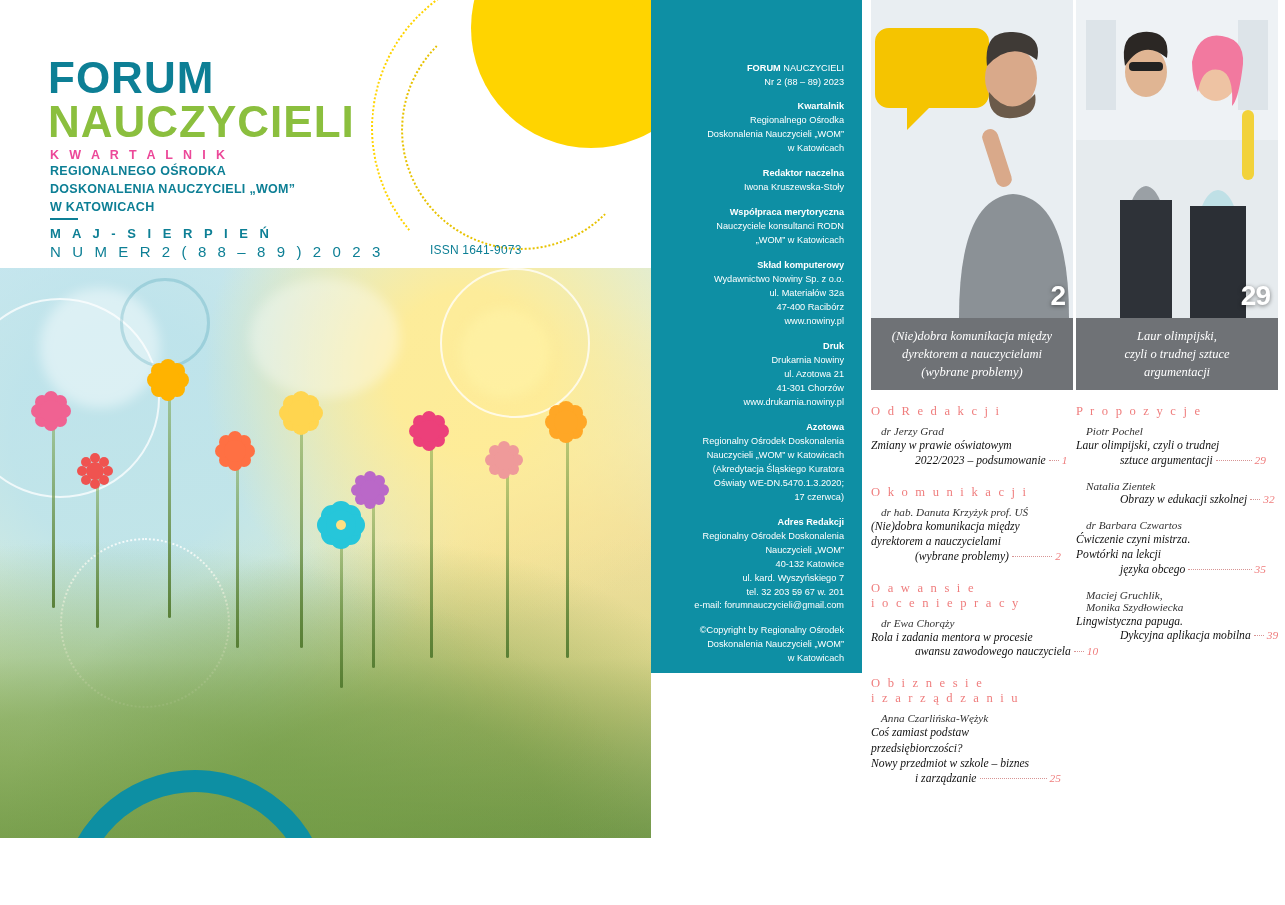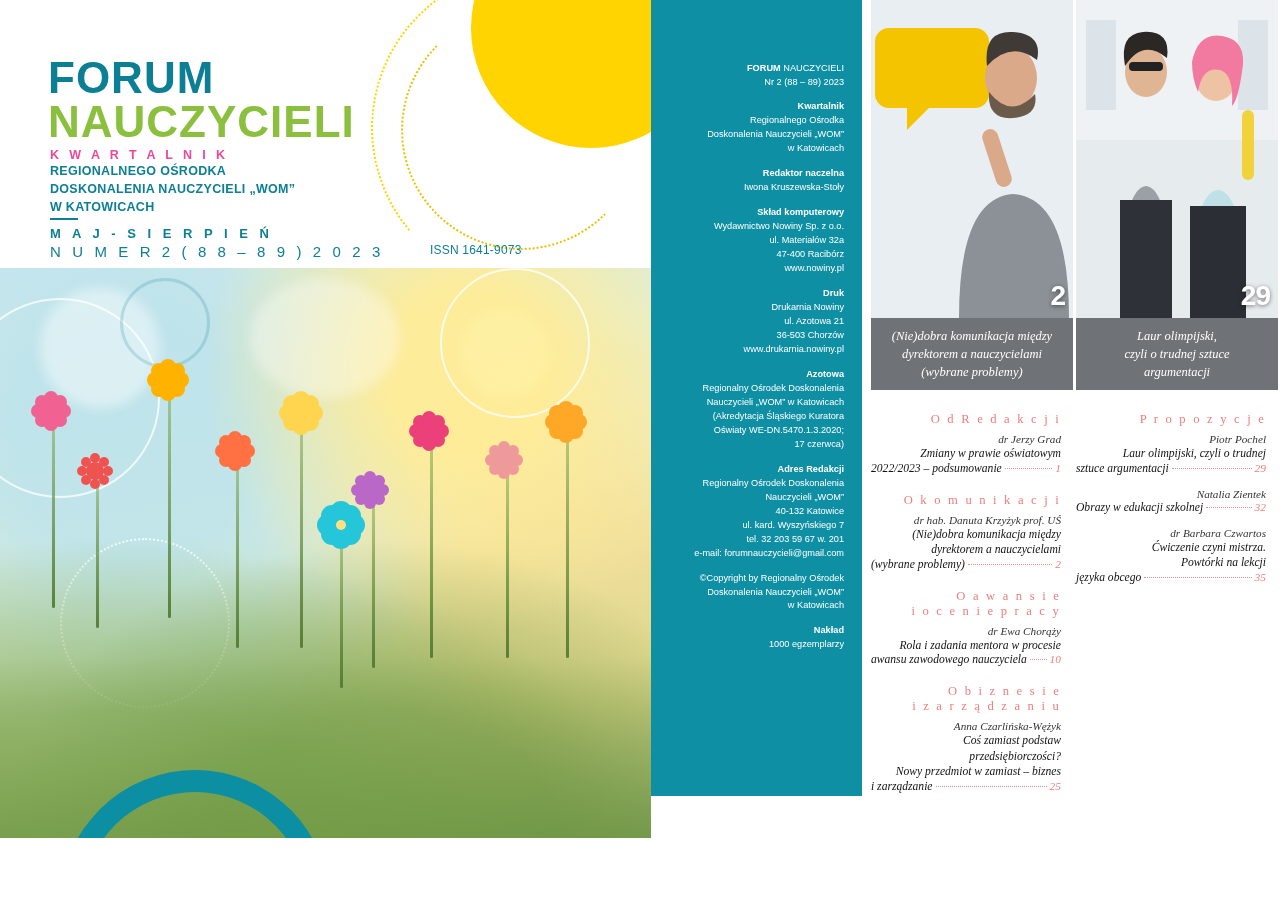--- a/index.html
+++ b/index.html
@@ -145,21 +145,21 @@
     background: #ffffff;
   }
   .cover-footer {
     position: absolute; left: 0; top: 838px; width: 651px; height: 67px;
     background: #ffffff;
   }
 
   
   .imprint {
     position: absolute; left: 651px; top: 0;
-    width: 211px; height: 796px;
+    width: 211px; height: 673px;
     background: #0e8fa4;
     color: #ffffff;
     text-align: right;
     padding: 62px 18px 0 14px;
     font-size: 9.2px;
     line-height: 1.52;
   }
   .imprint .hdr { font-weight: bold; }
   .imprint .blk { margin-bottom: 11px; }
   .imprint .first { margin-bottom: 10px; }
@@ -198,35 +198,35 @@
     position: absolute; top: 0; width: 202px; height: 72px;
     background: #6f7276; color: #ffffff;
     display: flex; align-items: center; justify-content: center;
     text-align: center; font-family: "Liberation Serif", serif;
     font-style: italic; font-size: 12.5px; line-height: 1.45; padding: 0 10px;
   }
   .caption.left { left: 9px; }
   .caption.right { left: 214px; }
 
   .toc-cols { position: absolute; left: 0; top: 396px; width: 423px; }
-  .col { position: absolute; top: 16px; width: 190px; text-align: right; }
+  .col { position: absolute; top: 8px; width: 190px; }
   .col.left { left: 9px; }
   .col.right { left: 214px; }
 
   .sec-head {
     color: #ef7d7d; font-size: 12.6px; letter-spacing: 2.2px;
     font-family: "Liberation Serif", serif; margin: 0 0 6px 0;
   }
   .sec-head.second { margin-top: 18px; }
   .entry { margin-bottom: 13px; font-family: "Liberation Serif", serif; }
   .author {
     font-style: italic; font-size: 11.2px; color: #333; margin-bottom: 1px;
     padding-left: 10px;
   }
-  .lastline { display: flex; align-items: baseline; gap: 3px; }
+  .lastline { display: flex; align-items: baseline; gap: 3px; margin-left: 44px; }
   .lastline .txt { white-space: nowrap; font-style: italic; font-size: 11.6px; color: #111;}
   .lastline .dots {
     flex: 1; border-bottom: 1px dotted #d79494; transform: translateY(-3px);
     min-width: 10px;
   }
   .lastline .num { color: #ef7d7d; font-style: italic; font-size: 11.4px; }
   .line { font-style: italic; font-size: 11.6px; color: #111; line-height: 1.34; }
 </style>
 </head>
 <body>
@@ -318,34 +318,39 @@
       <div>Doskonalenia Nauczycieli „WOM”</div>
       <div>w Katowicach</div>
     </div>
 
     <div class="blk">
       <div class="hdr">Redaktor naczelna</div>
       <div>Iwona Kruszewska-Stoły</div>
     </div>
 
 
+    <div class="blk">
+      <div class="hdr">Współpraca merytoryczna</div>
+      <div>Nauczyciele konsultanci RODN</div>
+      <div>„WOM” w Katowicach</div>
+    </div>
 
     <div class="blk">
       <div class="hdr">Skład komputerowy</div>
       <div>Wydawnictwo Nowiny Sp. z o.o.</div>
       <div>ul. Materiałów 32a</div>
       <div>47-400 Racibórz</div>
       <div>www.nowiny.pl</div>
     </div>
 
     <div class="blk">
       <div class="hdr">Druk</div>
       <div>Drukarnia Nowiny</div>
       <div>ul. Azotowa 21</div>
-      <div>36-503 Chorzów</div>
+      <div>41-301 Chorzów</div>
       <div>www.drukarnia.nowiny.pl</div>
     </div>
 
     <div class="blk">
       <div class="hdr">Azotowa</div>
       <div>Regionalny Ośrodek Doskonalenia</div>
       <div>Nauczycieli „WOM” w Katowicach</div>
       <div>(Akredytacja Śląskiego Kuratora</div>
       <div>Oświaty WE-DN.5470.1.3.2020;</div>
       <div>17 czerwca)</div>
@@ -466,21 +471,21 @@
             <span class="num">10</span>
           </div>
         </div>
 
         <div class="sec-head second" style="white-space:pre-line">O  b i z n e s i e
 i  z a r z ą d z a n i u</div>
         <div class="entry">
           <div class="author">Anna Czarlińska-Wężyk</div>
           <div class="line">Coś zamiast podstaw</div>
           <div class="line">przedsiębiorczości?</div>
-          <div class="line">Nowy przedmiot w zamiast – biznes</div>
+          <div class="line">Nowy przedmiot w szkole – biznes</div>
           <div class="lastline">
             <span class="txt">i zarządzanie</span>
             <span class="dots"></span>
             <span class="num">25</span>
           </div>
         </div>
       </div>
 
       <div class="col right">
         <div class="sec-head" style="white-space:pre-line">P r o p o z y c j e</div>
@@ -508,18 +513,28 @@
           <div class="author">dr Barbara Czwartos</div>
           <div class="line">Ćwiczenie czyni mistrza.</div>
           <div class="line">Powtórki na lekcji</div>
           <div class="lastline">
             <span class="txt">języka obcego</span>
             <span class="dots"></span>
             <span class="num">35</span>
           </div>
         </div>
 
+        <div class="entry">
+          <div class="author" style="white-space:pre-line">Maciej Gruchlik,
+Monika Szydłowiecka</div>
+          <div class="line">Lingwistyczna papuga.</div>
+          <div class="lastline">
+            <span class="txt">Dykcyjna aplikacja mobilna</span>
+            <span class="dots"></span>
+            <span class="num">39</span>
+          </div>
+        </div>
       </div>
 
     </div>
   </div>
 
 </div>
 
 </body></html>

